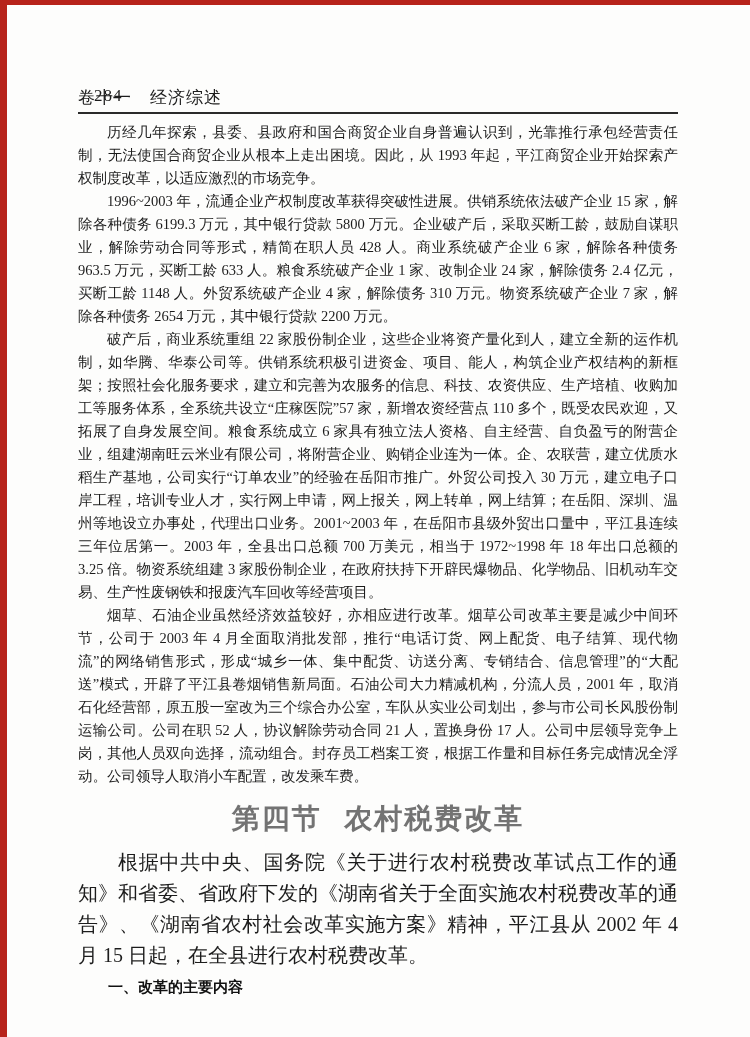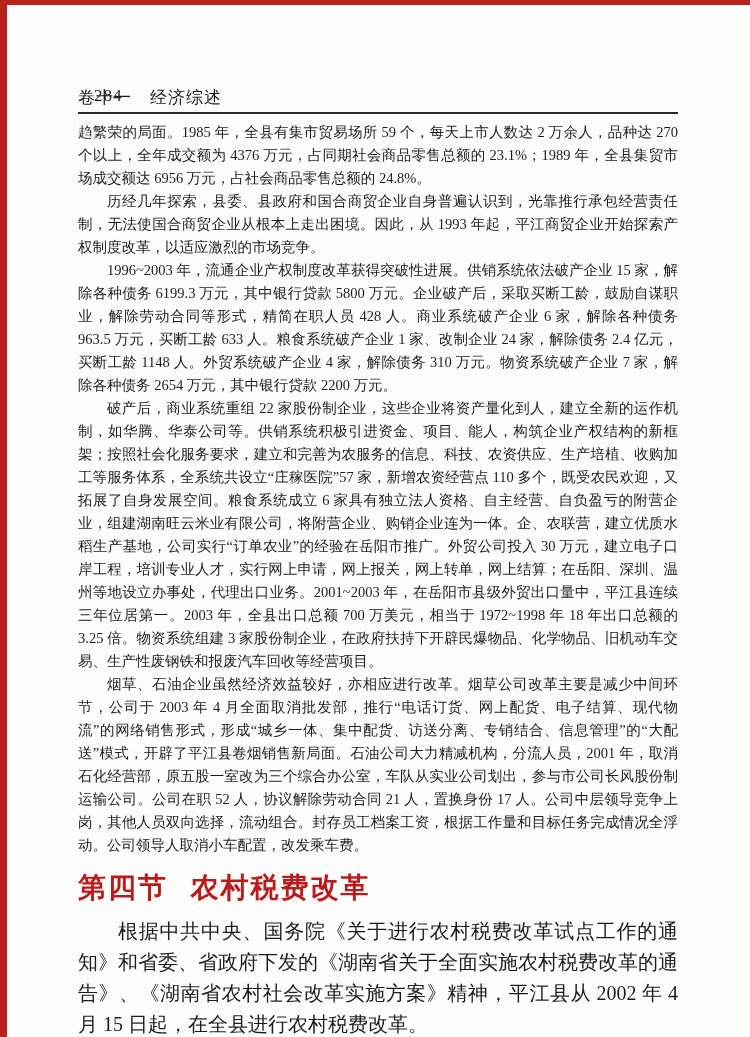--- a/index.html
+++ b/index.html
@@ -22,24 +22,24 @@
   .pagenum{position:absolute;left:16px;top:0;letter-spacing:1px;}
   .runtitle{position:absolute;left:0;right:0;top:0;text-align:left;letter-spacing:1px;}
   .body1{margin-top:7px;}
   .body1 p{
     margin:0;font-size:14.5px;line-height:23px;
     text-align:justify;text-indent:2em;
   }
   .noindent{text-indent:0 !important;}
   h1.section{
     margin:13px 0 9px 0;
-    text-align:left;
+    text-align:center;
     font-family:"Liberation Sans","DejaVu Sans",sans-serif;
     font-weight:700;font-size:28px;line-height:36px;
-    letter-spacing:2px;color:#b91c1c;
+    letter-spacing:2px;color:#737373;
   }
   h1.section .sec-label{margin-right:0.8em;}
   .body2{margin-top:10px;}
   .body2 p{
     margin:0;font-size:20px;line-height:31px;
     text-align:justify;text-indent:2em;
   }
   h2.sub{
     margin:0;font-size:15px;line-height:31px;
     font-family:"Liberation Sans","DejaVu Sans",sans-serif;
@@ -55,21 +55,20 @@
   <div class="edge-top"></div>
 
   <div class="content">
 
     <div class="pagehead">
       <span class="pagenum">284</span>
       <span class="runtitle">卷十一　经济综述</span>
     </div>
 
     <div class="body1">
-      <p class="noindent">趋繁荣的局面。1985 年，全县有集市贸易场所 59 个，每天上市人数达 2 万余人，品种达 270 个以上，全年成交额为 4376 万元，占同期社会商品零售总额的 23.1%；1989 年，全县集贸市场成交额达 6956 万元，占社会商品零售总额的 24.8%。</p>
       <p>历经几年探索，县委、县政府和国合商贸企业自身普遍认识到，光靠推行承包经营责任制，无法使国合商贸企业从根本上走出困境。因此，从 1993 年起，平江商贸企业开始探索产权制度改革，以适应激烈的市场竞争。</p>
       <p>1996~2003 年，流通企业产权制度改革获得突破性进展。供销系统依法破产企业 15 家，解除各种债务 6199.3 万元，其中银行贷款 5800 万元。企业破产后，采取买断工龄，鼓励自谋职业，解除劳动合同等形式，精简在职人员 428 人。商业系统破产企业 6 家，解除各种债务 963.5 万元，买断工龄 633 人。粮食系统破产企业 1 家、改制企业 24 家，解除债务 2.4 亿元，买断工龄 1148 人。外贸系统破产企业 4 家，解除债务 310 万元。物资系统破产企业 7 家，解除各种债务 2654 万元，其中银行贷款 2200 万元。</p>
       <p>破产后，商业系统重组 22 家股份制企业，这些企业将资产量化到人，建立全新的运作机制，如华腾、华泰公司等。供销系统积极引进资金、项目、能人，构筑企业产权结构的新框架；按照社会化服务要求，建立和完善为农服务的信息、科技、农资供应、生产培植、收购加工等服务体系，全系统共设立“庄稼医院”57 家，新增农资经营点 110 多个，既受农民欢迎，又拓展了自身发展空间。粮食系统成立 6 家具有独立法人资格、自主经营、自负盈亏的附营企业，组建湖南旺云米业有限公司，将附营企业、购销企业连为一体。企、农联营，建立优质水稻生产基地，公司实行“订单农业”的经验在岳阳市推广。外贸公司投入 30 万元，建立电子口岸工程，培训专业人才，实行网上申请，网上报关，网上转单，网上结算；在岳阳、深圳、温州等地设立办事处，代理出口业务。2001~2003 年，在岳阳市县级外贸出口量中，平江县连续三年位居第一。2003 年，全县出口总额 700 万美元，相当于 1972~1998 年 18 年出口总额的 3.25 倍。物资系统组建 3 家股份制企业，在政府扶持下开辟民爆物品、化学物品、旧机动车交易、生产性废钢铁和报废汽车回收等经营项目。</p>
       <p>烟草、石油企业虽然经济效益较好，亦相应进行改革。烟草公司改革主要是减少中间环节，公司于 2003 年 4 月全面取消批发部，推行“电话订货、网上配货、电子结算、现代物流”的网络销售形式，形成“城乡一体、集中配货、访送分离、专销结合、信息管理”的“大配送”模式，开辟了平江县卷烟销售新局面。石油公司大力精减机构，分流人员，2001 年，取消石化经营部，原五股一室改为三个综合办公室，车队从实业公司划出，参与市公司长风股份制运输公司。公司在职 52 人，协议解除劳动合同 21 人，置换身份 17 人。公司中层领导竞争上岗，其他人员双向选择，流动组合。封存员工档案工资，根据工作量和目标任务完成情况全浮动。公司领导人取消小车配置，改发乘车费。</p>
     </div>
 
     <h1 class="section">
       <span class="sec-label">第四节</span><span>农村税费改革</span>
     </h1>
 

